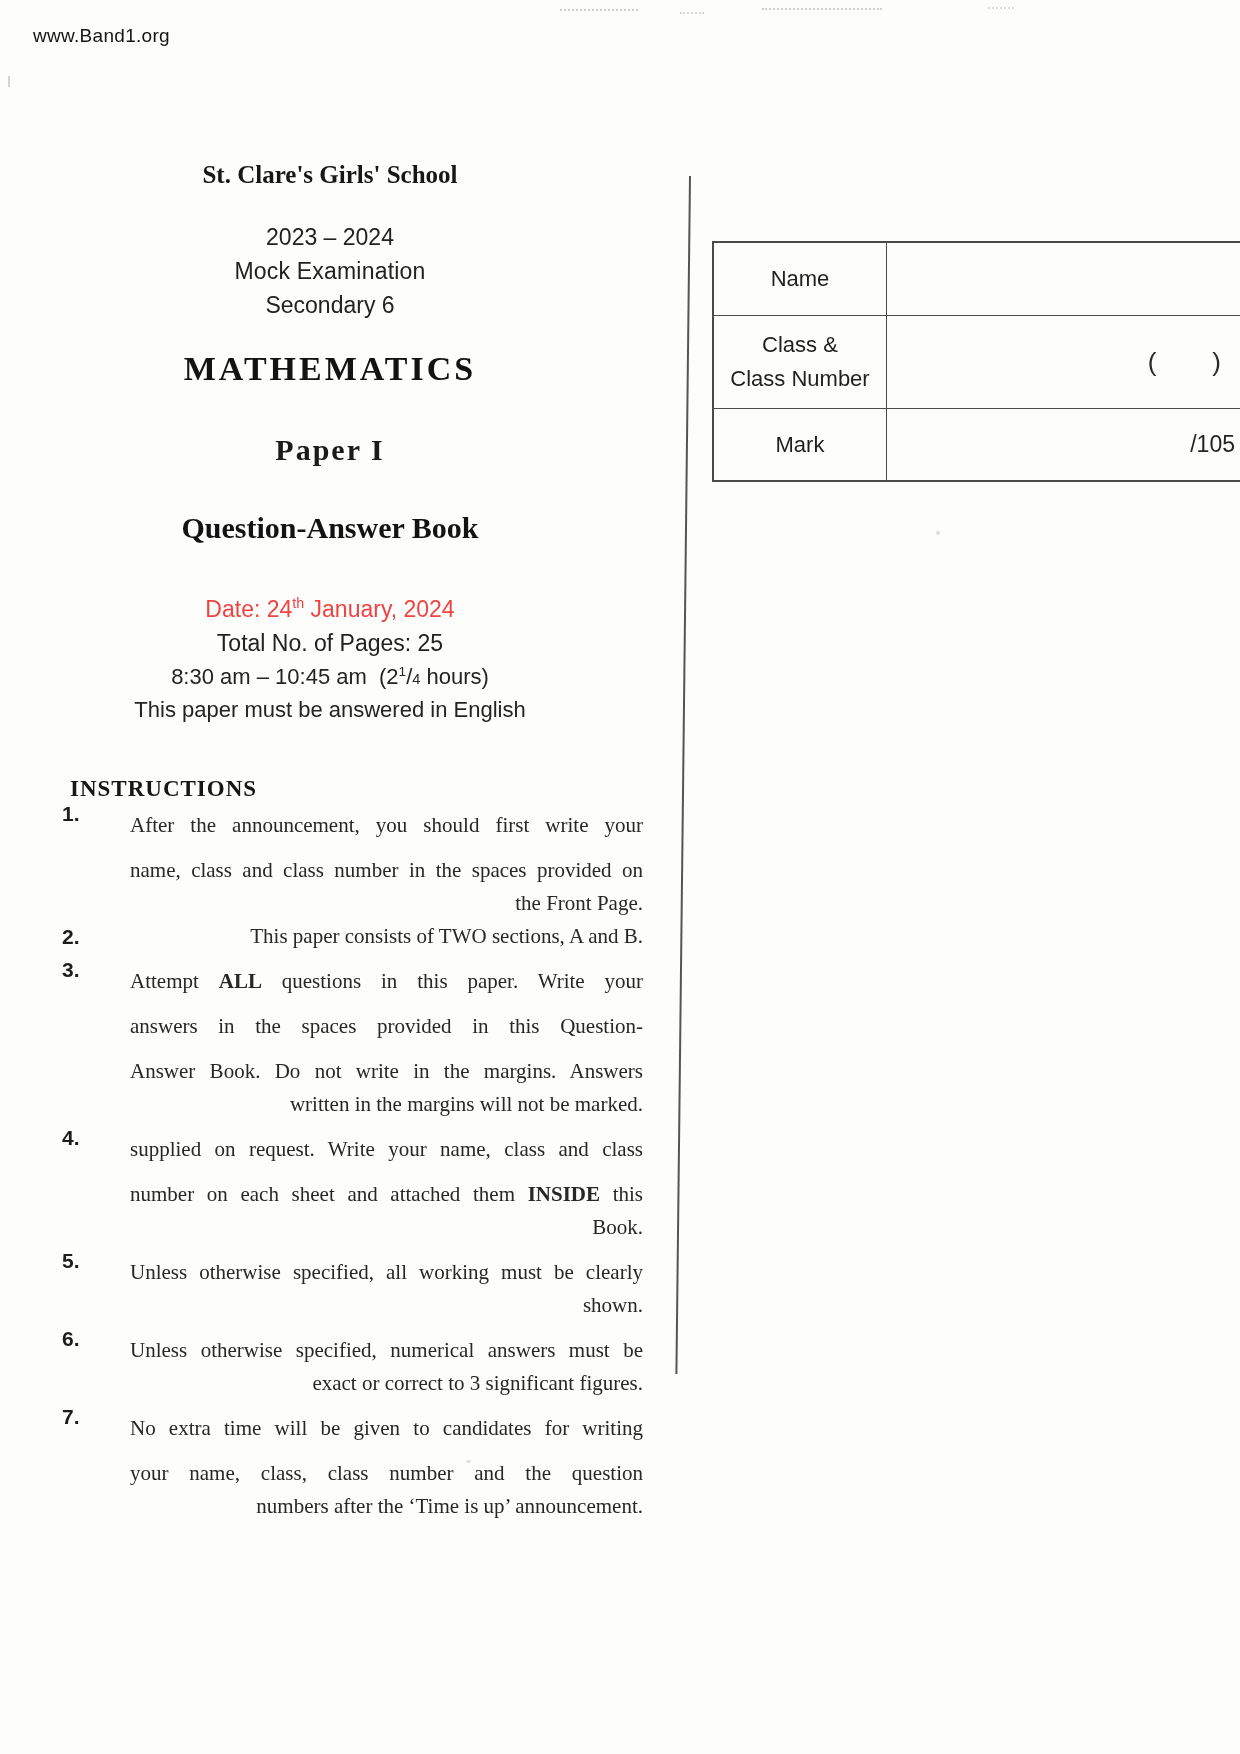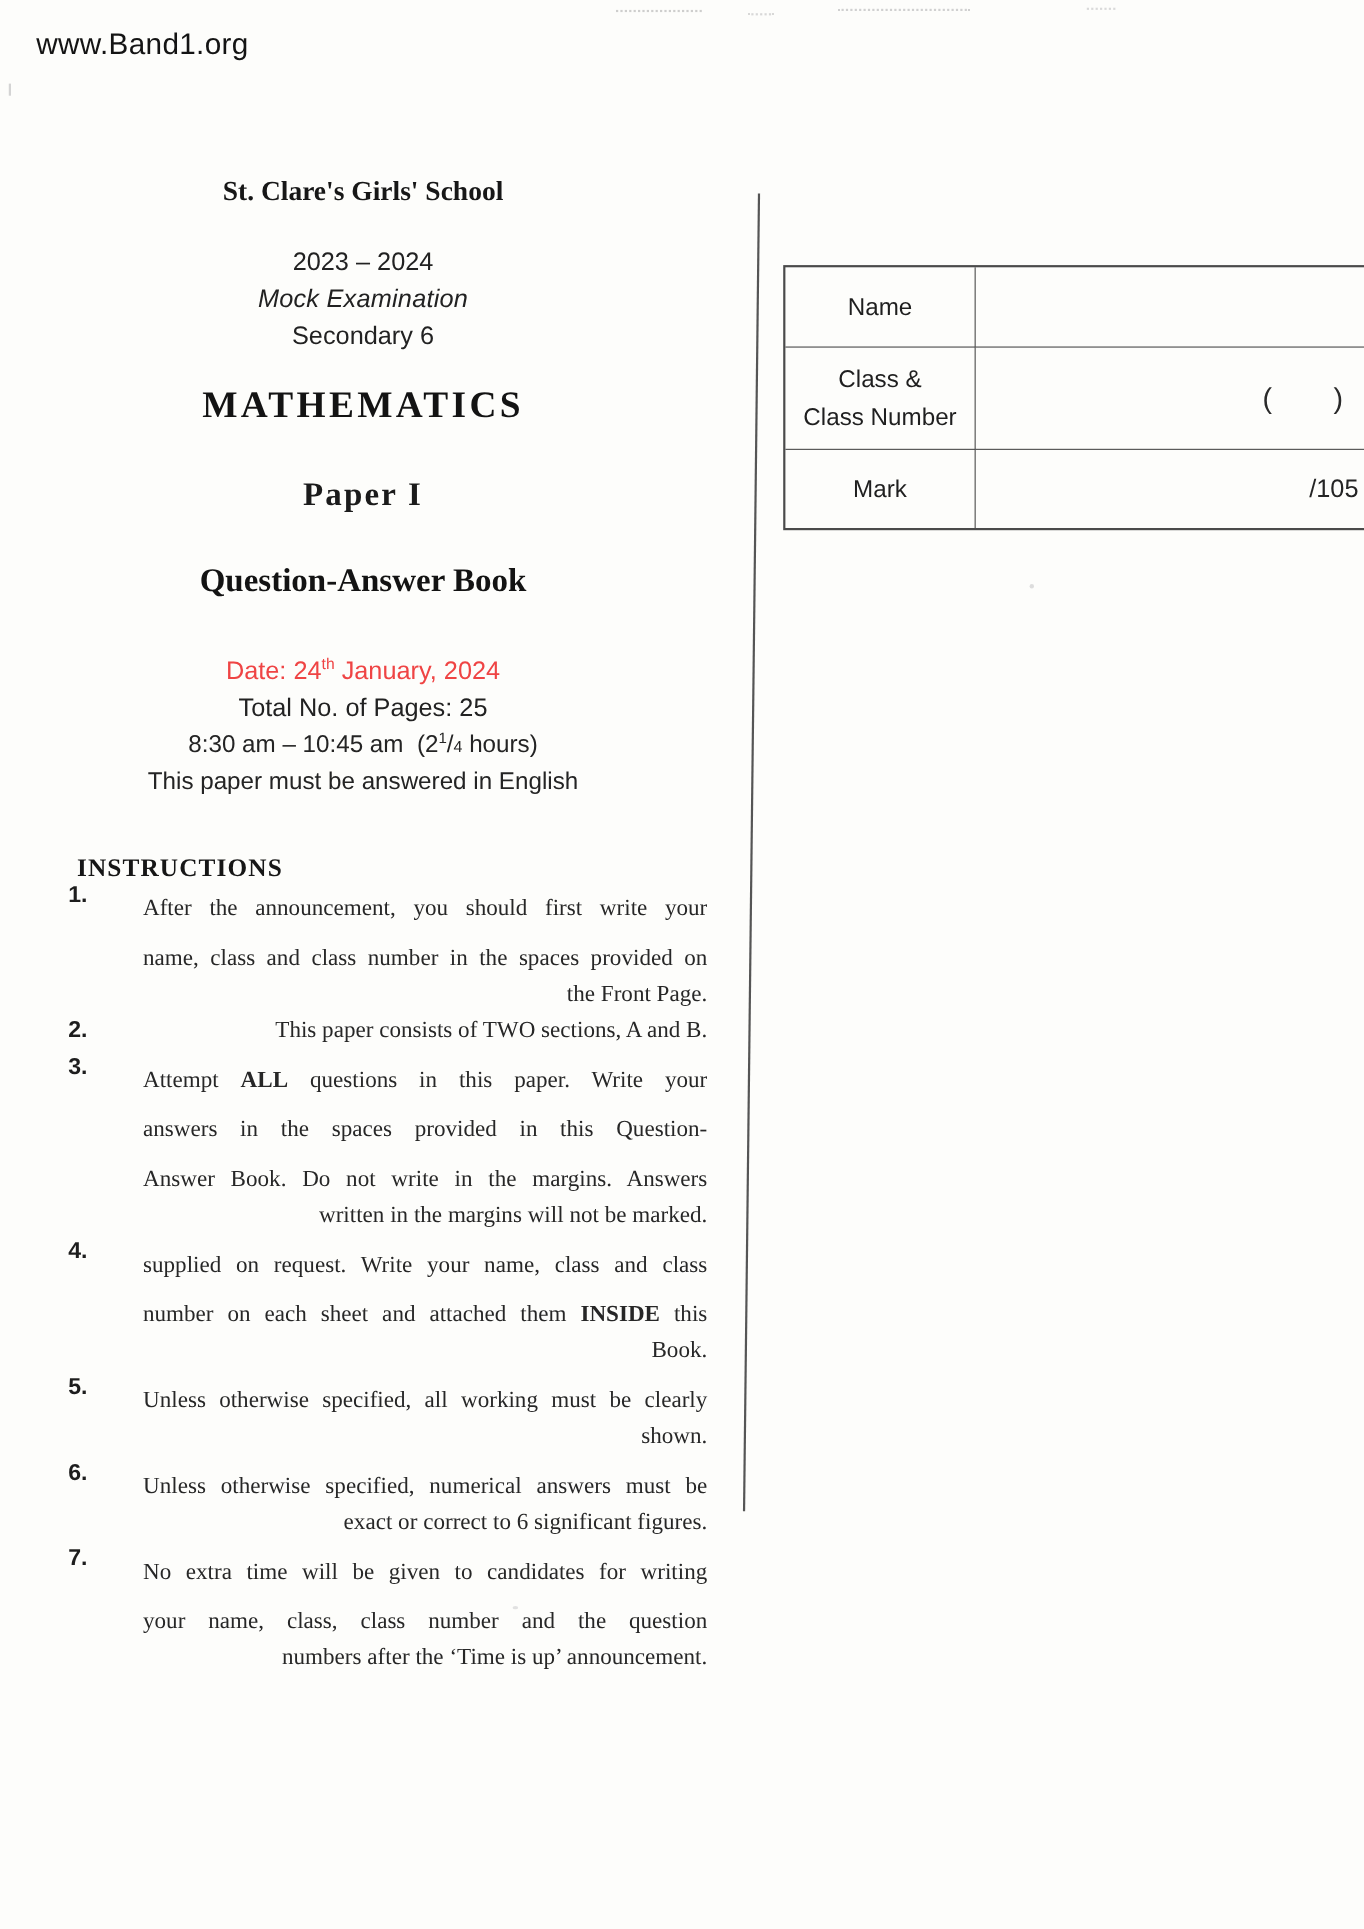--- a/index.html
+++ b/index.html
@@ -9,27 +9,27 @@
     background:#fdfdfb;
     overflow:hidden;
     font-family:"Liberation Serif","DejaVu Serif",serif;
     color:#1e1e1e;
   }
   .abs{position:absolute;}
   .sans{font-family:"Liberation Sans","DejaVu Sans",sans-serif;}
   .serif{font-family:"Liberation Serif","DejaVu Serif",serif;}
 
   
-  .watermark{left:33px;top:25px;font-size:27px;color:#141414;letter-spacing:0.3px;}
+  .watermark{left:33px;top:25px;font-size:19px;color:#141414;letter-spacing:0.3px;}
 
   
   .ccol{left:50px;width:560px;text-align:center;}
   .school{top:161px;font-size:25px;font-weight:bold;color:#171717;}
   .year{top:224px;font-size:23px;color:#222;}
-  .exam{top:258px;font-size:23px;color:#222;letter-spacing:0.2px;font-style:italic;}
+  .exam{top:258px;font-size:23px;color:#222;letter-spacing:0.2px;}
   .level{top:292px;font-size:23px;color:#222;}
   .subject{top:350px;font-size:34px;font-weight:bold;letter-spacing:3px;color:#131313;}
   .paper{top:433px;font-size:30px;font-weight:600;letter-spacing:2px;color:#1b1b1b;}
   .book{top:511px;font-size:30px;font-weight:bold;color:#131313;}
   .date{top:596px;font-size:23px;color:#ef4444;}
   .pages{top:630px;font-size:23px;color:#222;}
   .time{top:664px;font-size:22px;color:#242424;}
   .lang{top:697px;font-size:22px;color:#242424;}
   .sup{font-size:0.62em;vertical-align:super;line-height:0;}
   .fracden{font-size:0.66em;}
@@ -185,21 +185,21 @@
       <div class="ibody">
         <div class="jline">Unless otherwise specified, all working must be clearly</div>
         <div class="lline">shown.</div>
       </div>
     </div>
 
     <div class="item">
       <div class="inum">6.</div>
       <div class="ibody">
         <div class="jline">Unless otherwise specified, numerical answers must be</div>
-        <div class="lline">exact or correct to 6 significant figures.</div>
+        <div class="lline">exact or correct to 3 significant figures.</div>
       </div>
     </div>
 
     <div class="item">
       <div class="inum">7.</div>
       <div class="ibody">
         <div class="jline">No extra time will be given to candidates for writing</div>
         <div class="jline">your name, class, class number and the question</div>
         <div class="lline">numbers after the ‘Time is up’ announcement.</div>
       </div>

